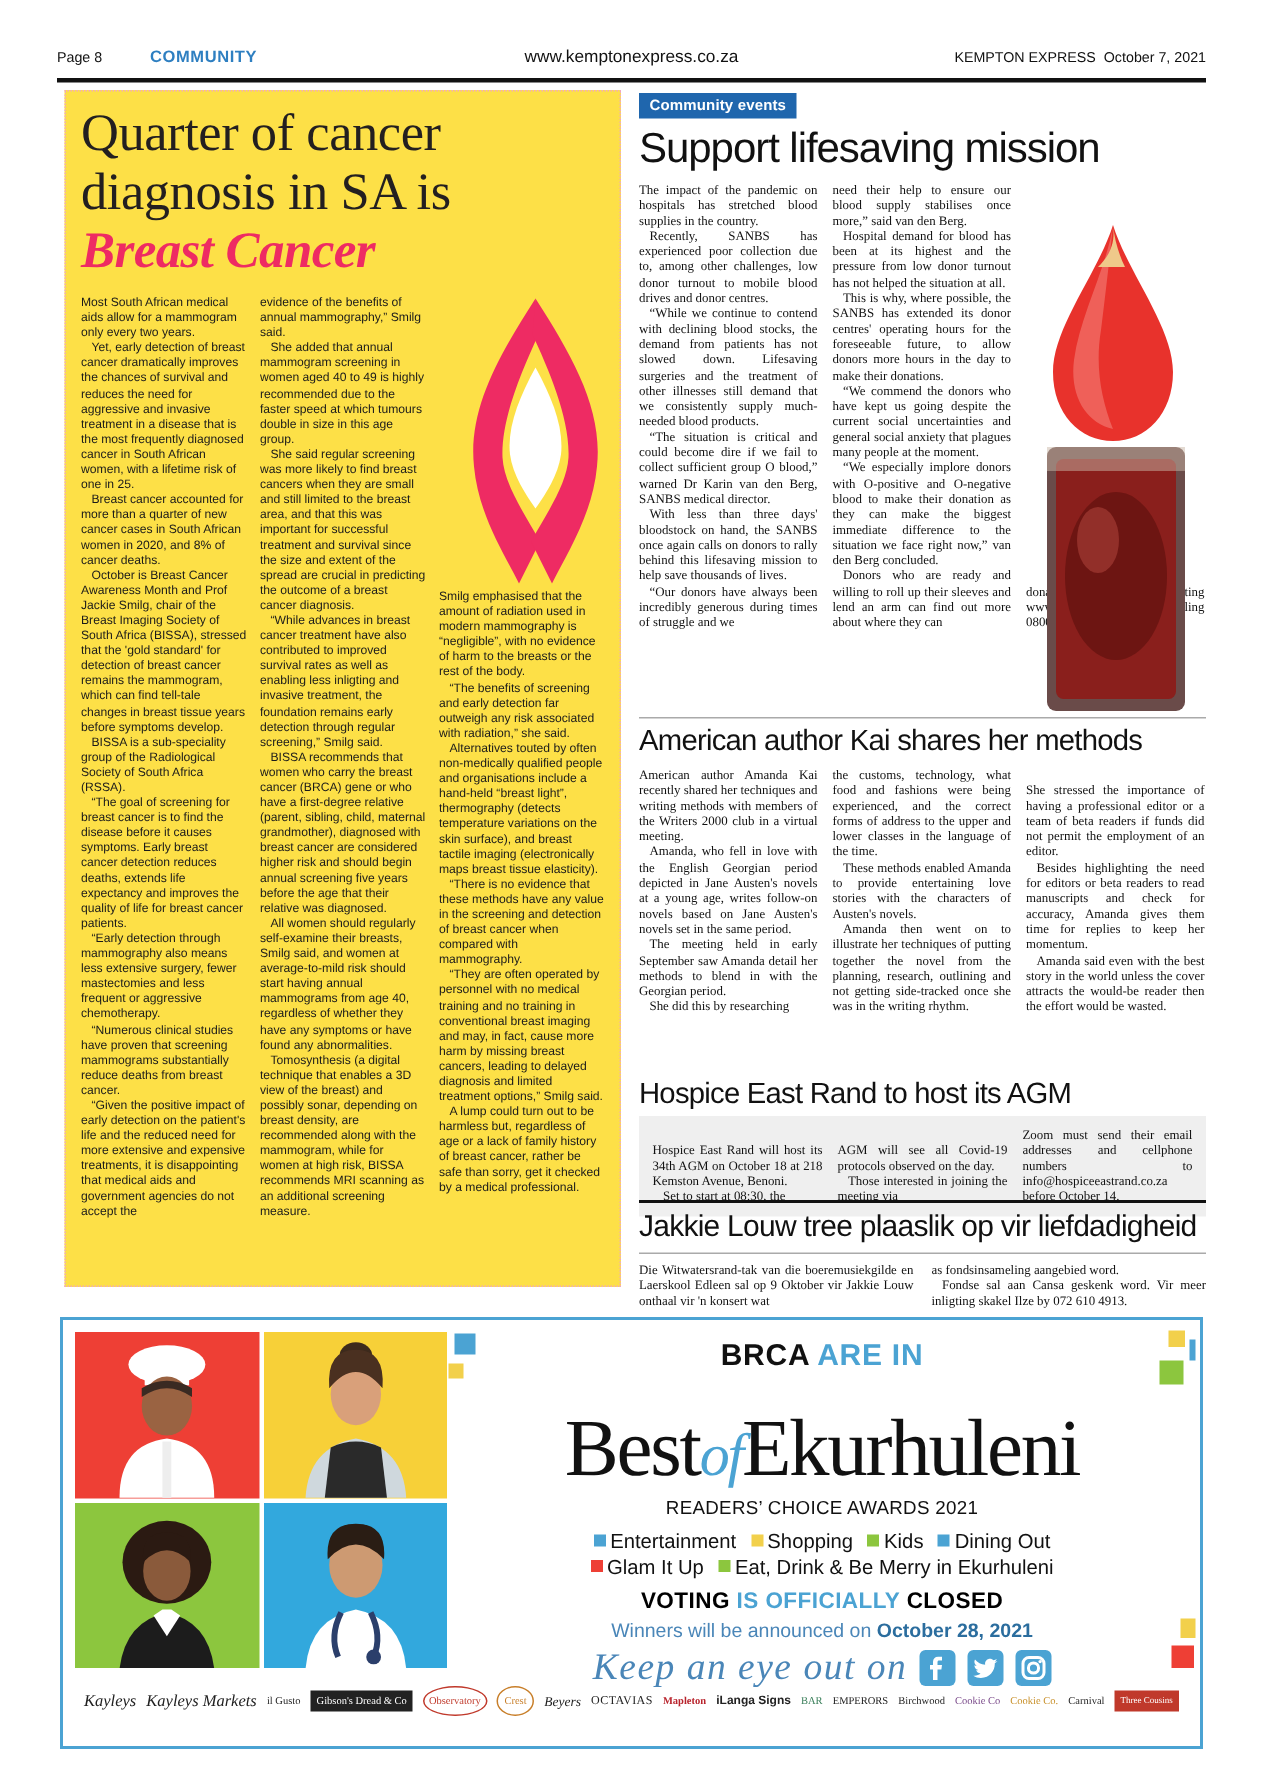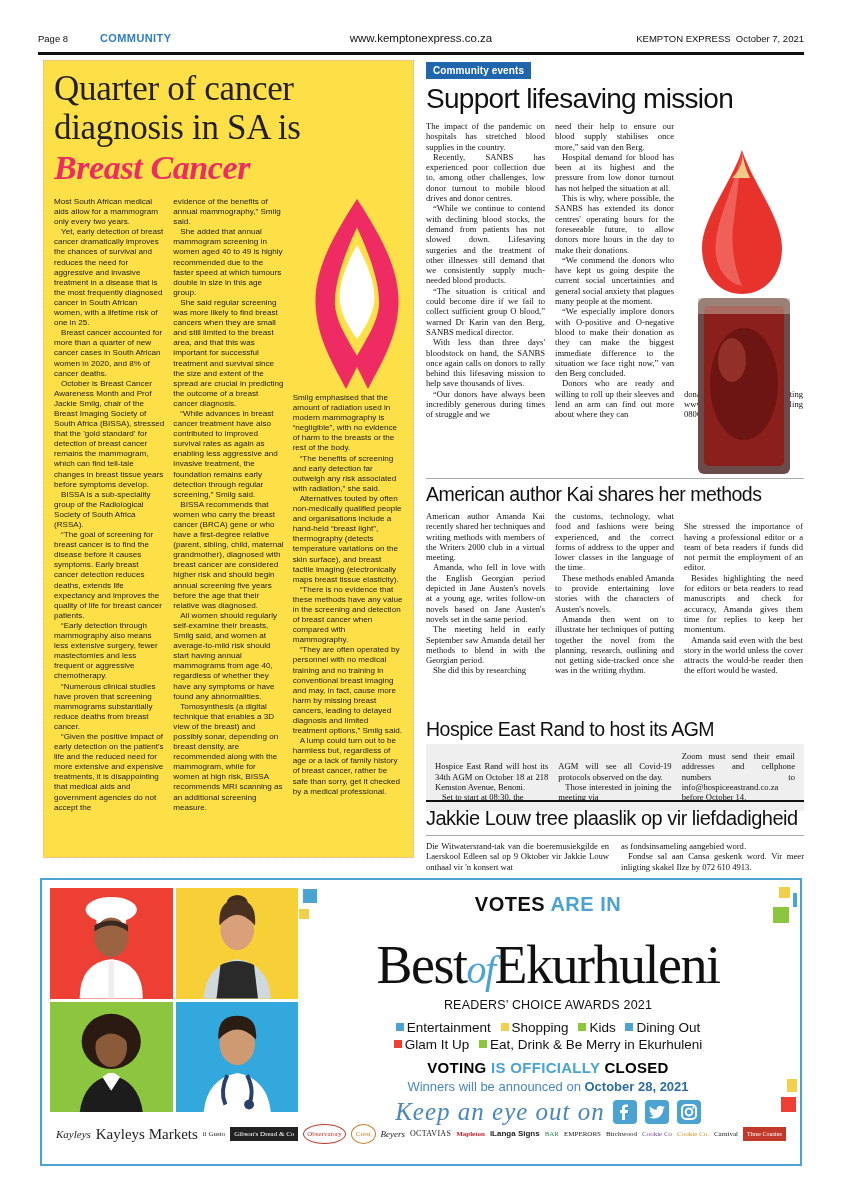--- a/index.html
+++ b/index.html
@@ -173,21 +173,21 @@
         <p>BISSA is a sub-speciality group of the Radiological Society of South Africa (RSSA).</p>
         <p>“The goal of screening for breast cancer is to find the disease before it causes symptoms. Early breast cancer detection reduces deaths, extends life expectancy and improves the quality of life for breast cancer patients.</p>
         <p>“Early detection through mammography also means less extensive surgery, fewer mastectomies and less frequent or aggressive chemotherapy.</p>
         <p>“Numerous clinical studies have proven that screening mammograms substantially reduce deaths from breast cancer.</p>
         <p>“Given the positive impact of early detection on the patient's life and the reduced need for more extensive and expensive treatments, it is disappointing that medical aids and government agencies do not accept the</p>
       </div>
       <div class="lead-col">
         <p>evidence of the benefits of annual mammography,” Smilg said.</p>
         <p>She added that annual mammogram screening in women aged 40 to 49 is highly recommended due to the faster speed at which tumours double in size in this age group.</p>
         <p>She said regular screening was more likely to find breast cancers when they are small and still limited to the breast area, and that this was important for successful treatment and survival since the size and extent of the spread are crucial in predicting the outcome of a breast cancer diagnosis.</p>
-        <p>“While advances in breast cancer treatment have also contributed to improved survival rates as again as enabling less aggressive and invasive treatment, the foundation remains early detection through regular screening,” Smilg said.</p>
+        <p>“While advances in breast cancer treatment have also contributed to improved survival rates as well as enabling less inligting and invasive treatment, the foundation remains early detection through regular screening,” Smilg said.</p>
         <p>BISSA recommends that women who carry the breast cancer (BRCA) gene or who have a first-degree relative (parent, sibling, child, maternal grandmother), diagnosed with breast cancer are considered higher risk and should begin annual screening five years before the age that their relative was diagnosed.</p>
         <p>All women should regularly self-examine their breasts, Smilg said, and women at average-to-mild risk should start having annual mammograms from age 40, regardless of whether they have any symptoms or have found any abnormalities.</p>
         <p>Tomosynthesis (a digital technique that enables a 3D view of the breast) and possibly sonar, depending on breast density, are recommended along with the mammogram, while for women at high risk, BISSA recommends MRI scanning as an additional screening measure.</p>
       </div>
       <div class="lead-col c3">
         <p>Smilg emphasised that the amount of radiation used in modern mammography is “negligible”, with no evidence of harm to the breasts or the rest of the body.</p>
         <p>“The benefits of screening and early detection far outweigh any risk associated with radiation,” she said.</p>
         <p>Alternatives touted by often non-medically qualified people and organisations include a hand-held “breast light”, thermography (detects temperature variations on the skin surface), and breast tactile imaging (electronically maps breast tissue elasticity).</p>
         <p>“There is no evidence that these methods have any value in the screening and detection of breast cancer when compared with mammography.</p>
         <p>“They are often operated by personnel with no medical training and no training in conventional breast imaging and may, in fact, cause more harm by missing breast cancers, leading to delayed diagnosis and limited treatment options,” Smilg said.</p>
@@ -342,21 +342,21 @@
       <div style="position:absolute;left:258px;top:6px;width:14px;height:14px;background:#4ba3d3;"></div>
       <div style="position:absolute;left:254px;top:26px;width:10px;height:10px;background:#f2d04b;"></div>
       <div style="position:absolute;left:734px;top:4px;width:11px;height:11px;background:#f2d04b;"></div>
       <div style="position:absolute;left:748px;top:10px;width:14px;height:14px;background:#4ba3d3;"></div>
       <div style="position:absolute;left:728px;top:24px;width:16px;height:16px;background:#8cc63e;"></div>
       <div style="position:absolute;left:742px;top:196px;width:13px;height:13px;background:#f2d04b;"></div>
       <div style="position:absolute;left:736px;top:214px;width:15px;height:15px;background:#ee3f35;"></div>
 
       <div class="ad-right">
         <div class="votes-are-in">
-          <span>VOTES </span><span class="blue">ARE IN</span>
+          <span>BRCA </span><span class="blue">ARE IN</span>
         </div>
         <div class="boe">
           <span>Best</span><span class="of">of</span><span>Ekurhuleni</span>
         </div>
         <div class="rca">READERS’ CHOICE AWARDS 2021</div>
 
         <div class="cat-line">
           <span class="sq" style="background:#4ba3d3"></span><span>Entertainment</span>
           <span class="sq" style="background:#f2d04b;margin-left:6px"></span><span>Shopping</span>
           <span class="sq" style="background:#8cc63e;margin-left:6px"></span><span>Kids</span>
@@ -391,21 +391,21 @@
                 <rect x="5" y="5" width="14" height="14" rx="4" fill="none" stroke="#fff" stroke-width="2"></rect>
                 <circle cx="12" cy="12" r="3.4" fill="none" stroke="#fff" stroke-width="2"></circle>
                 <circle cx="16.4" cy="7.7" r="1.1" fill="#fff"></circle>
               </svg>
           </span>
         </div>
       </div>
 
       <div class="logo-strip">
         <span class="logo-item" style="font-style:italic;font-size:11px">Kayleys</span>
-        <span class="logo-item" style="font-size:15px">Kayleys Markets</span>
+        <span class="logo-item" style="font-style:italic;font-size:11px">Kayleys Markets</span>
         <span class="logo-item">il Gusto</span>
         <span class="logo-item" style="background:#222;color:#fff;padding:3px 4px">Gibson's Dread &amp; Co</span>
         <span class="logo-item" style="color:#c0392b;border:1px solid #c0392b;border-radius:50%;padding:5px 3px">Observatory</span>
         <span class="logo-item" style="color:#c87f2a;border:1px solid #c87f2a;border-radius:50%;padding:5px 4px">Crest</span>
         <span class="logo-item" style="font-style:italic;font-size:9px">Beyers</span>
         <span class="logo-item" style="font-size:8px;letter-spacing:.3px">OCTAVIAS</span>
         <span class="logo-item" style="color:#b8232c;font-weight:bold">Mapleton</span>
         <span class="logo-item" style="font-family:'Liberation Sans',sans-serif;font-weight:bold;font-size:8px">iLanga Signs</span>
         <span class="logo-item" style="color:#3a7f5a">BAR</span>
         <span class="logo-item">EMPERORS</span>

